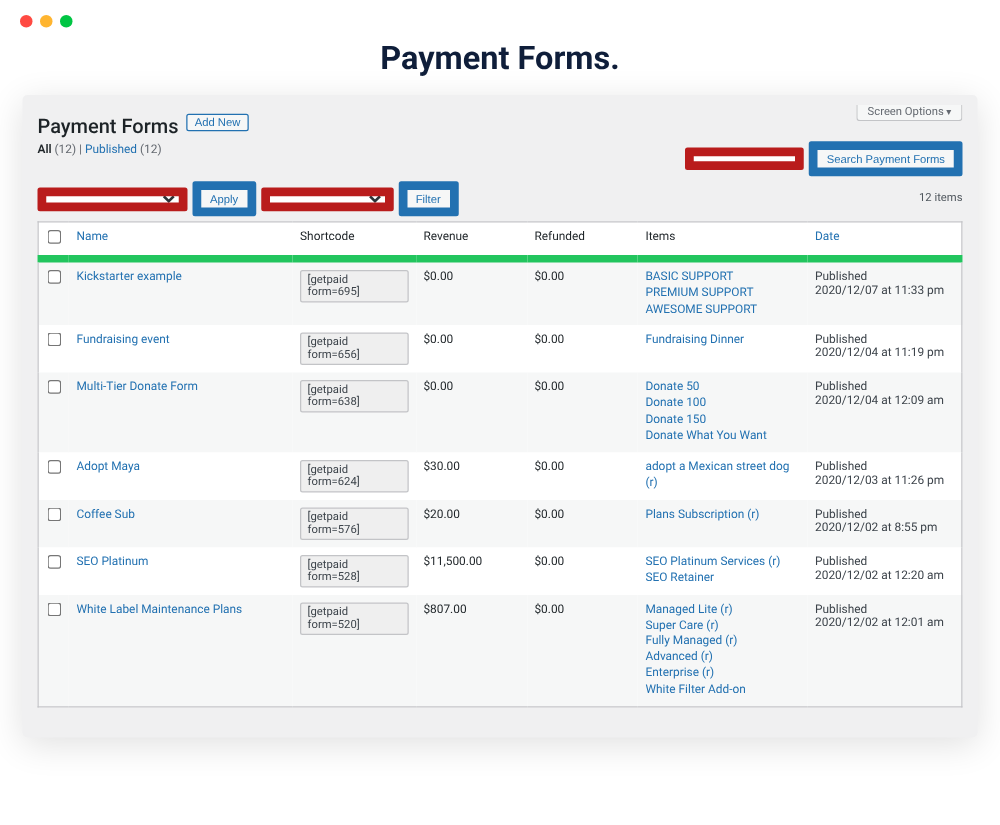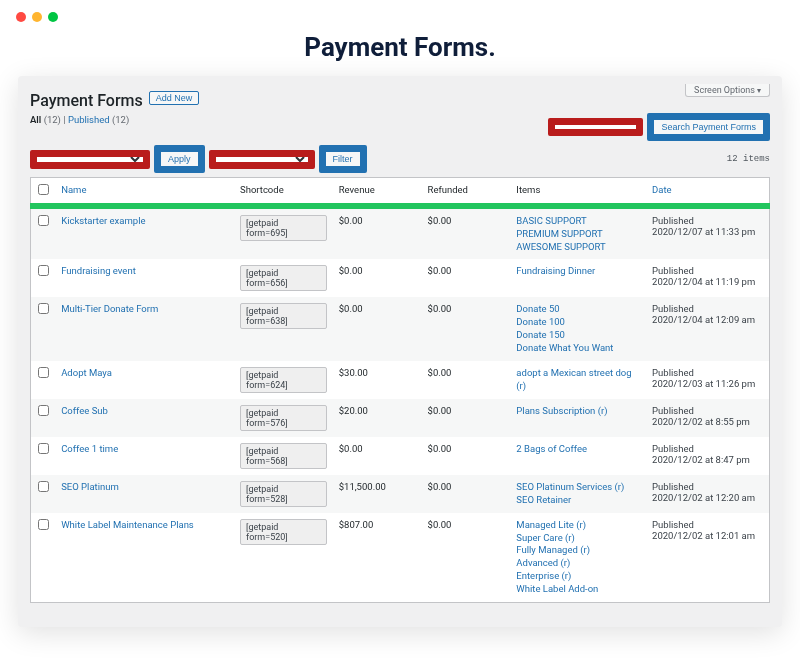--- a/index.html
+++ b/index.html
@@ -95,21 +95,21 @@
   }
   select { padding-right: 32px; height: 19px; }
   .btn-small {
     border-color: #2271b1;
     color: #2271b1;
     cursor: pointer;
     padding: 2px 7px;
     background: #f6f7f7;
   }
   input[type=text] { width: 95px; height: 18px; }
-  .count-label { font-size: 9px; color: #50575e; font-family: Liberation Mono, monospace; }
+  .count-label { font-size: 9px; color: #50575e; }
   table {
     width: 100%;
     border-collapse: collapse;
     background: #fff;
     border: 1px solid #c3c4c7;
     table-layout: fixed;
   }
   th, td {
     text-align: left;
     font-size: 9.5px;
@@ -279,34 +279,20 @@
           <td class="items-list">
             <a href="#" class="link">Plans Subscription (r)</a>
           </td>
           <td class="date-block">
             <div class="pub">Published</div>
             <div class="ts">2020/12/02 at 8:55 pm</div>
           </td>
         </tr>
         <tr>
           <td><input type="checkbox" style=""></td>
-          <td><a href="#" class="link">Coffee 1 time</a></td>
-          <td><span class="shortcode">[getpaid form=568]</span></td>
-          <td>$0.00</td>
-          <td>$0.00</td>
-          <td class="items-list">
-            <a href="#" class="link">2 Bags of Coffee</a>
-          </td>
-          <td class="date-block">
-            <div class="pub">Published</div>
-            <div class="ts">2020/12/02 at 8:47 pm</div>
-          </td>
-        </tr>
-        <tr>
-          <td><input type="checkbox" style=""></td>
           <td><a href="#" class="link">SEO Platinum</a></td>
           <td><span class="shortcode">[getpaid form=528]</span></td>
           <td>$11,500.00</td>
           <td>$0.00</td>
           <td class="items-list">
             <a href="#" class="link">SEO Platinum Services (r)</a>
             <a href="#" class="link">SEO Retainer</a>
           </td>
           <td class="date-block">
             <div class="pub">Published</div>
@@ -318,21 +304,21 @@
           <td><a href="#" class="link">White Label Maintenance Plans</a></td>
           <td><span class="shortcode">[getpaid form=520]</span></td>
           <td>$807.00</td>
           <td>$0.00</td>
           <td class="items-list">
             <a href="#" class="link">Managed Lite (r)</a>
             <a href="#" class="link">Super Care (r)</a>
             <a href="#" class="link">Fully Managed (r)</a>
             <a href="#" class="link">Advanced (r)</a>
             <a href="#" class="link">Enterprise (r)</a>
-            <a href="#" class="link">White Label Add-on</a>
+            <a href="#" class="link">White Filter Add-on</a>
           </td>
           <td class="date-block">
             <div class="pub">Published</div>
             <div class="ts">2020/12/02 at 12:01 am</div>
           </td>
         </tr>
       </tbody>
   </table>
 
 </div>

